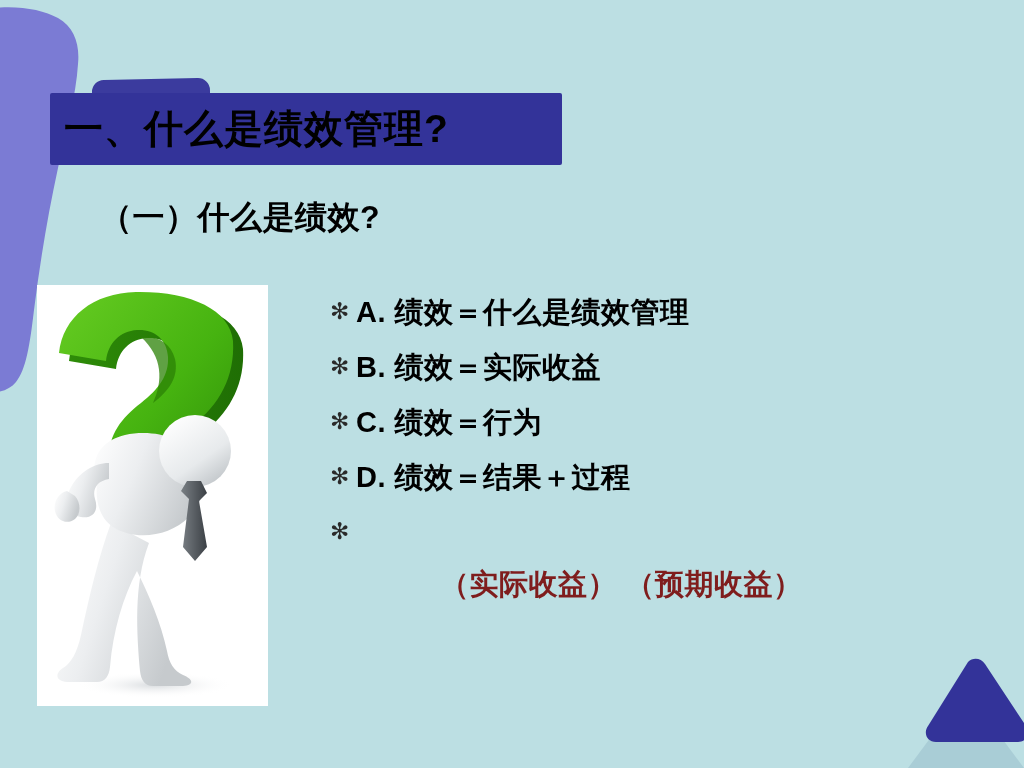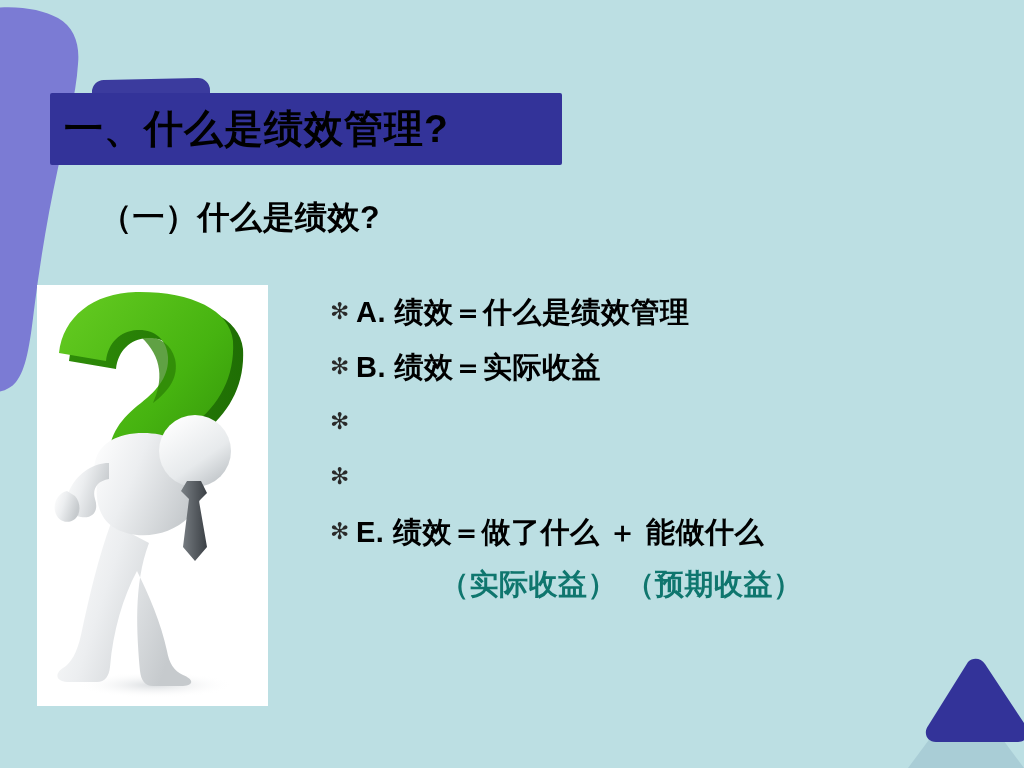--- a/index.html
+++ b/index.html
@@ -122,21 +122,21 @@
     color: #000000;
     line-height: 48px;
     white-space: nowrap;
     letter-spacing: 0.5px;
   }
   #sub-note {
     margin-top: 2px;
     margin-left: 110px;
     font-size: 29px;
     font-weight: bold;
-    color: #0f766e;
+    color: #7f1d1d;
     white-space: nowrap;
     letter-spacing: 0.5px;
   }
 </style>
 </head>
 <body>
 
 <div id="slide">
 
   <svg class="deco-layer" viewBox="0 0 1024 768" xmlns="http://www.w3.org/2000/svg">
@@ -289,27 +289,28 @@
       <span class="bullet-text">A. 绩效＝什么是绩效管理</span>
     </div>
 
     <div class="bullet-row">
       <span class="bullet-mark">✻</span>
       <span class="bullet-text">B. 绩效＝实际收益</span>
     </div>
 
     <div class="bullet-row">
       <span class="bullet-mark">✻</span>
-    </div>
-
-    <div class="bullet-row">
-      <span class="bullet-mark">✻</span>
-    </div>
-
-    <div class="bullet-row">
-      <span class="bullet-mark">✻</span>
-      <span class="bullet-text">E. 绩效＝做了什么 ＋ 能做什么</span>
+      <span class="bullet-text">C. 绩效＝行为</span>
+    </div>
+
+    <div class="bullet-row">
+      <span class="bullet-mark">✻</span>
+      <span class="bullet-text">D. 绩效＝结果＋过程</span>
+    </div>
+
+    <div class="bullet-row">
+      <span class="bullet-mark">✻</span>
     </div>
 
     <div id="sub-note">（实际收益） （预期收益）</div>
   </div>
 
 </div>
 
 </body></html>

